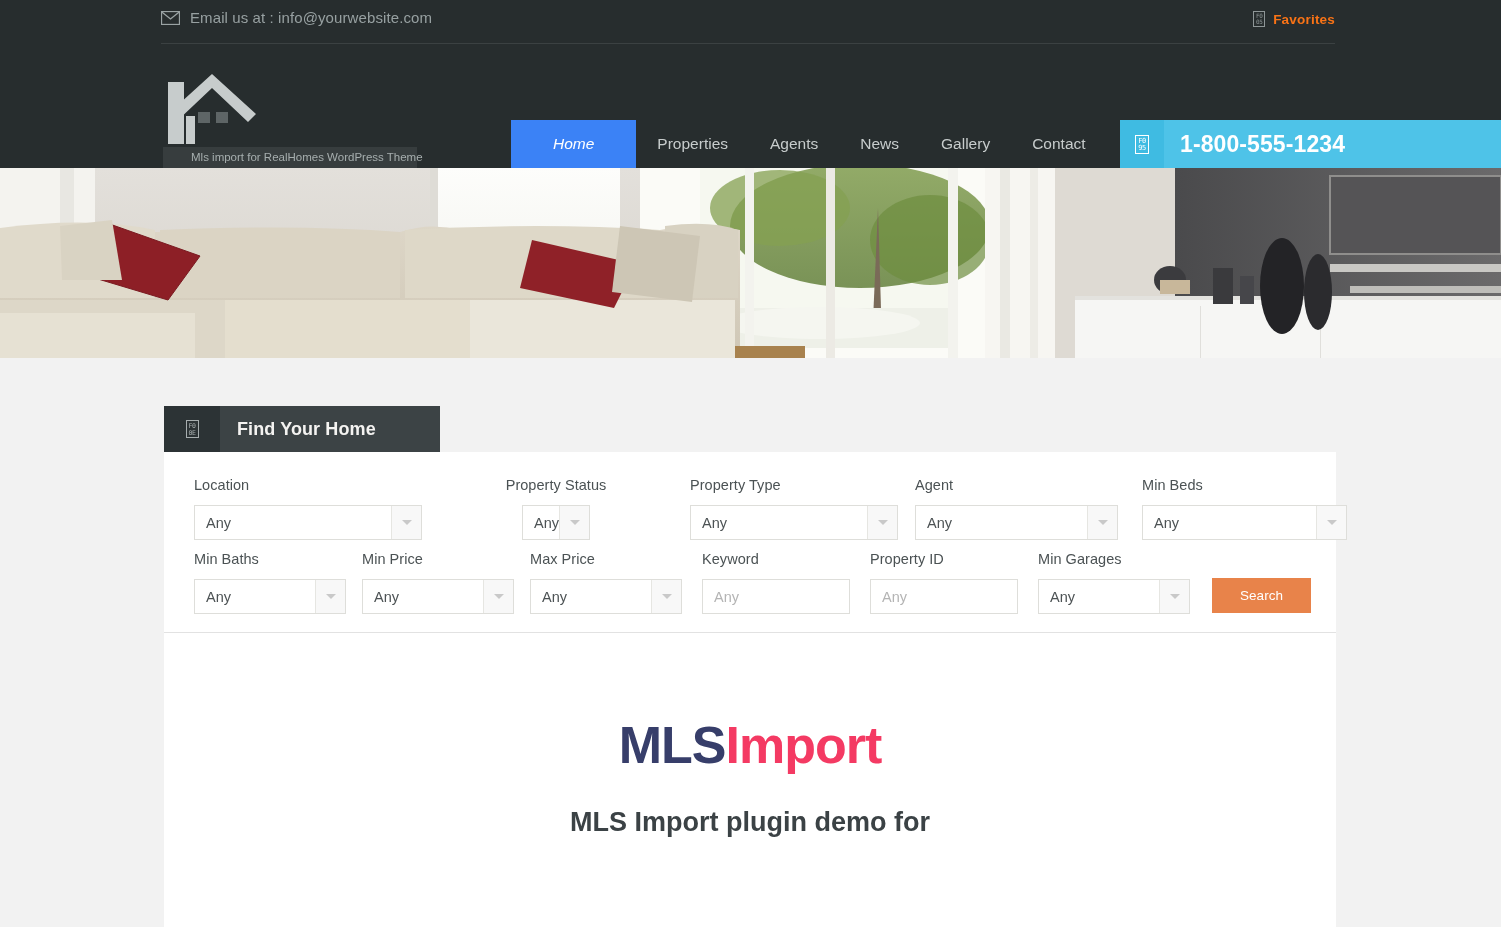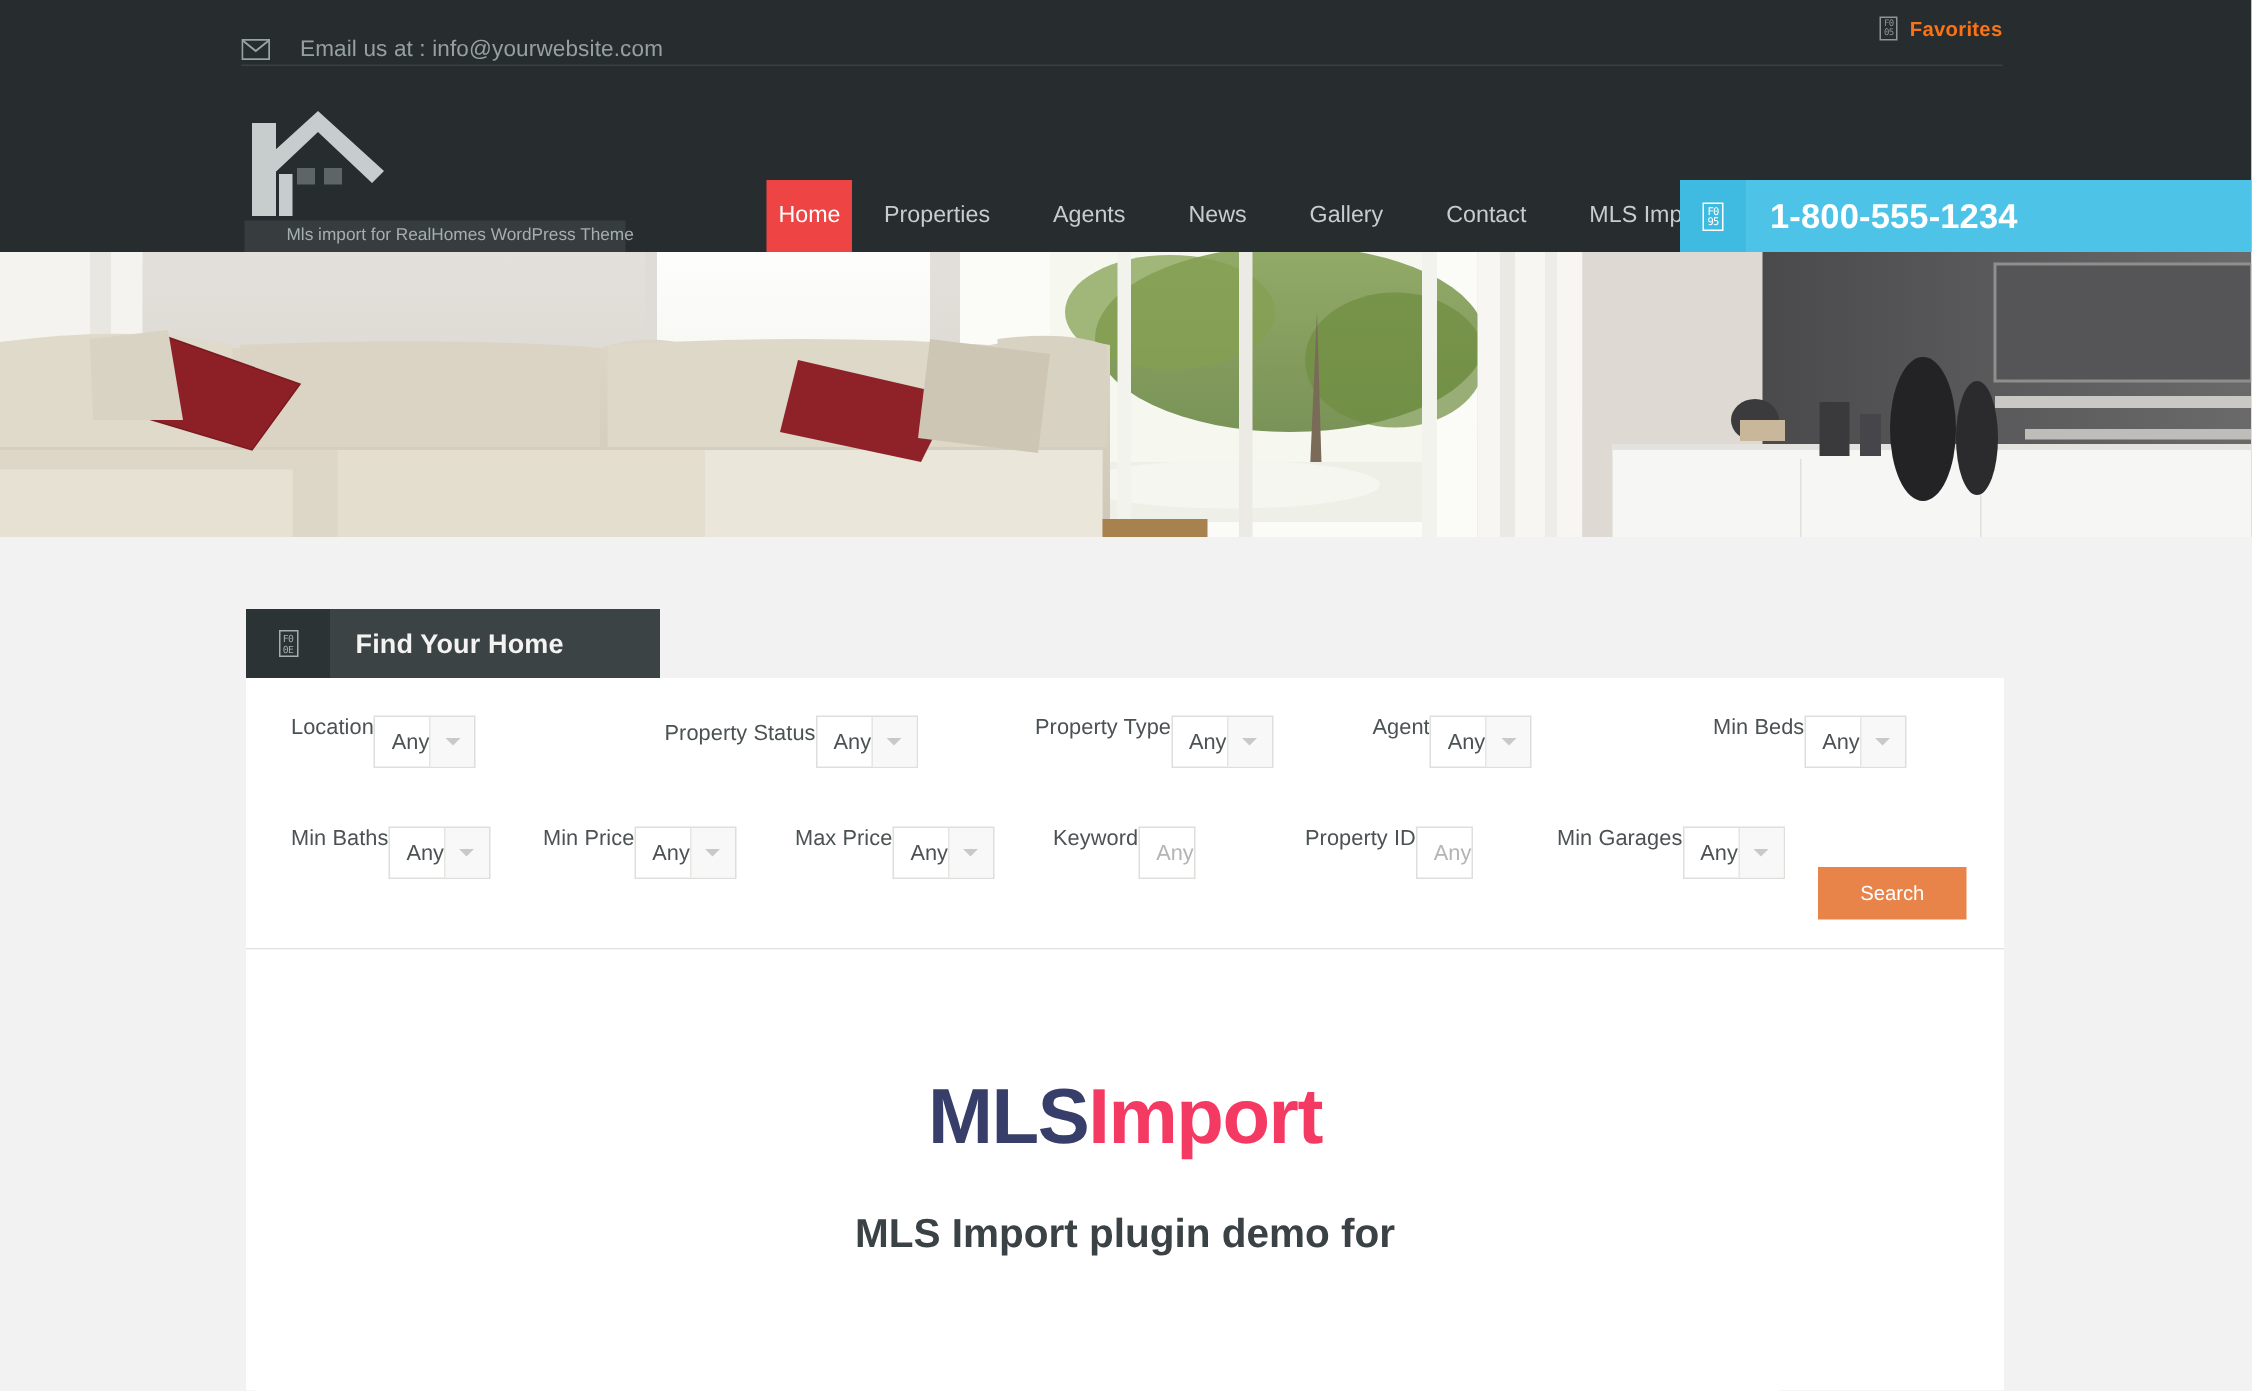--- a/index.html
+++ b/index.html
@@ -21,21 +21,21 @@
     width: 1501px; height: 168px;
     background: #272d2e;
   }
   .topbar {
     position: absolute; left: 161px; top: 0;
     width: 1174px; height: 44px;
     border-bottom: 1px solid #3b4142;
     display: flex; align-items: flex-start;
     justify-content: space-between;
   }
-  .topbar-left { display: flex; align-items: center; gap: 20px; padding-top: 24px; }
+  .topbar-left { display: flex; align-items: center; gap: 10px; padding-top: 9px; }
   .env-icon {
     width: 19px; height: 14px;
     position: relative; display: inline-block;
   }
   .env-icon svg { display: block; }
   .topbar-email {
     color: #97a0a1; font-size: 15px; letter-spacing: .1px;
   }
   .topbar-right { display: flex; align-items: center; gap: 8px; padding-top: 11px; }
   .fav-label { color: #f97316; font-size: 13.5px; font-weight: bold; letter-spacing: .2px; }
@@ -83,21 +83,21 @@
     height: 48px;
     display: flex; align-items: stretch;
   }
   .nav-item {
     display: flex; align-items: center; justify-content: center;
     padding: 0 21px;
     color: #c7cccc; font-size: 15.5px;
     height: 48px; white-space: nowrap;
     cursor: pointer;
   }
-  .nav-item.active { background: #ef4444; color: #ffffff; padding: 0 8px; }
+  .nav-item.active { background: #3b82f6; color: #ffffff; padding: 0 42px; font-style: italic; }
 
   
   .phonebar {
     position: absolute; left: 1120px; top: 120px;
     width: 381px; height: 48px;
     background: #4ec3e8;
     display: flex; align-items: center;
   }
   .phone-icon-box {
     width: 44px; height: 48px;
@@ -155,21 +155,21 @@
   .content-panel {
     position: absolute; left: 164px; top: 275px;
     width: 1172px; height: 294px;
     background: #ffffff;
   }
 
   .field-row { position: absolute; display: flex; }
   .row1 { left: 30px; top: 25px; }
   .row2 { left: 30px; top: 99px; }
 
-  .field { display: flex; }
+  .field { display: flex; flex-direction: column; }
   .field-label {
     color: #4b5254; font-size: 14.5px; margin-bottom: 12px;
     letter-spacing: .05px;
   }
   .select-box {
     height: 35px; border: 1px solid #dededa;
     background: #ffffff; display: flex; align-items: stretch;
   }
   .select-value {
     flex: 1; display: flex; align-items: center;

